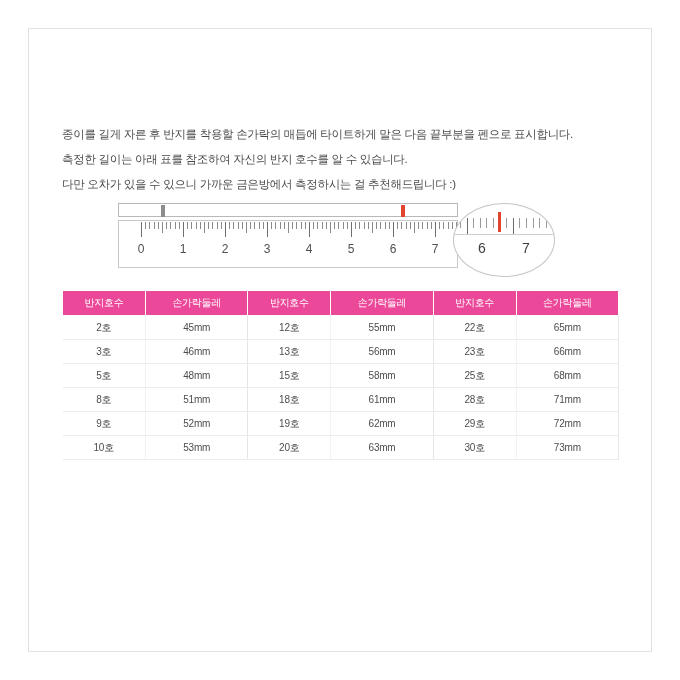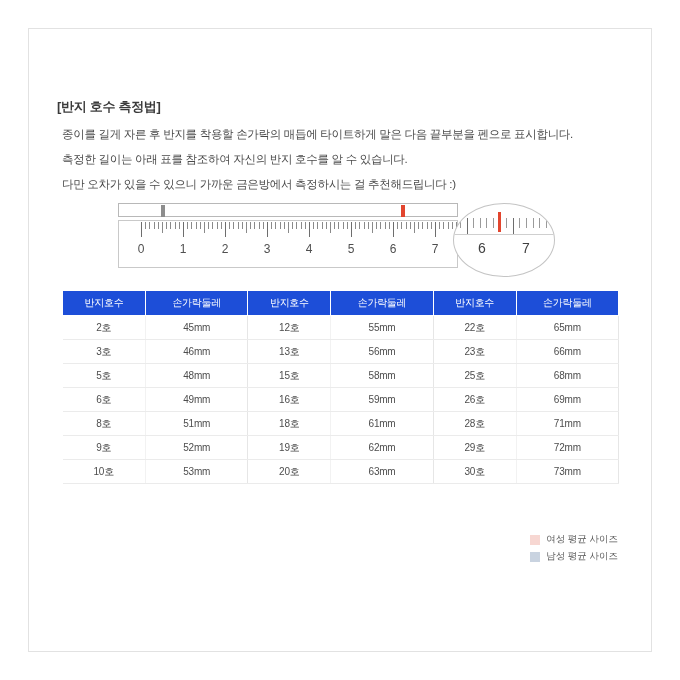--- a/index.html
+++ b/index.html
@@ -154,21 +154,21 @@
   table.sizes {
     position: absolute;
     left: 62px;
     top: 290px;
     width: 557px;
     border-collapse: collapse;
     font-size: 10px;
     color: #4d4d4d;
   }
   table.sizes th {
-    background: #1d4ed8;
+    background: #ec4899;
     color: #ffffff;
     font-weight: normal;
     font-size: 10px;
     height: 22px;
     border: 1px solid #ffffff;
     letter-spacing: -0.3px;
   }
   table.sizes td {
     height: 21px;
     text-align: center;
@@ -205,21 +205,20 @@
   }
   .sw-pink { background: #f7d7d2; }
   .sw-blue { background: #c9d3e0; }
 </style>
 </head>
 <body>
 
 <div class="page">
   <div class="frame"></div>
 
-  <div class="subtitle">[반지 호수 측정법]</div>
 
   <div class="para l1">종이를 길게 자른 후 반지를 착용할 손가락의 매듭에 타이트하게 말은 다음 끝부분을 펜으로 표시합니다.</div>
   <div class="para l3">다만 오차가 있을 수 있으니 가까운 금은방에서 측정하시는 걸 추천해드립니다    :)</div>
   <div class="para l2">측정한 길이는 아래 표를 참조하여 자신의 반지 호수를 알 수 있습니다.</div>
 
   <div class="ruler-wrap">
     <div class="paper-strip">
       <div class="strip-mark" style="left:42px;"></div>
       <div class="strip-mark red" style="left:282px;"></div>
     </div>
@@ -361,28 +360,20 @@
         </tr>
         <tr>
           <td>5호</td>
           <td class="sep">48mm</td>
           <td>15호</td>
           <td class="sep">58mm</td>
           <td>25호</td>
           <td class="sep">68mm</td>
         </tr>
         <tr>
-          <td>6호</td>
-          <td class="sep">49mm</td>
-          <td class="blue">16호</td>
-          <td class="blue sep">59mm</td>
-          <td>26호</td>
-          <td class="sep">69mm</td>
-        </tr>
-        <tr>
           <td>8호</td>
           <td class="sep">51mm</td>
           <td class="blue">18호</td>
           <td class="blue sep">61mm</td>
           <td>28호</td>
           <td class="sep">71mm</td>
         </tr>
         <tr>
           <td class="pink">9호</td>
           <td class="pink sep">52mm</td>
@@ -395,23 +386,13 @@
           <td class="pink">10호</td>
           <td class="pink sep">53mm</td>
           <td class="blue">20호</td>
           <td class="blue sep">63mm</td>
           <td>30호</td>
           <td class="sep">73mm</td>
         </tr>
       </tbody>
   </table>
 
-  <div class="legend">
-    <div class="legend-row">
-      <span class="legend-swatch sw-pink"></span>
-      <span>여성 평균 사이즈</span>
-    </div>
-    <div class="legend-row">
-      <span class="legend-swatch sw-blue"></span>
-      <span>남성 평균 사이즈</span>
-    </div>
-  </div>
 </div>
 
 </body></html>

